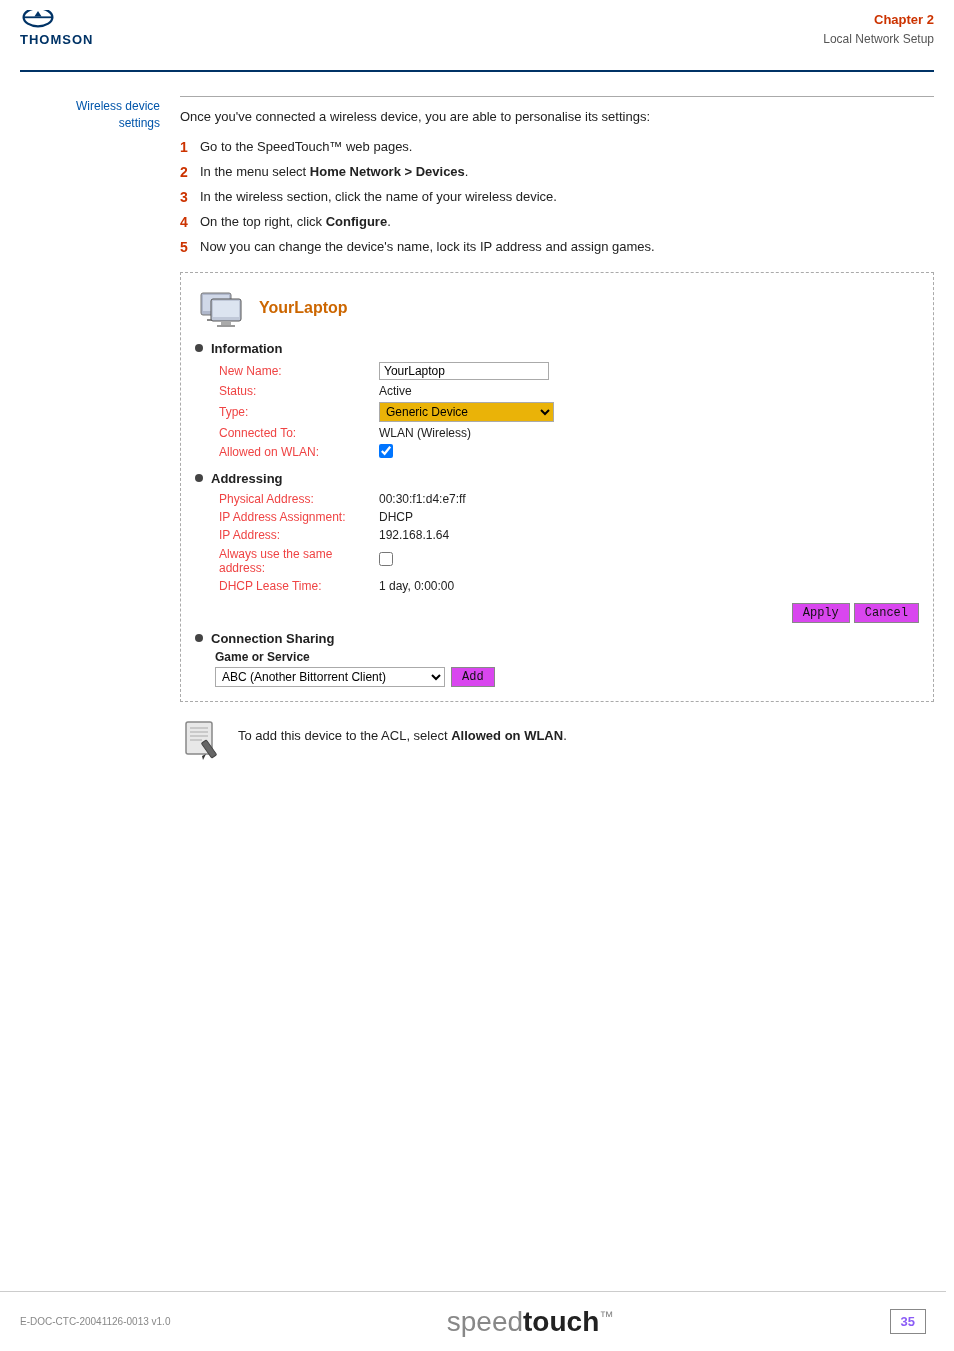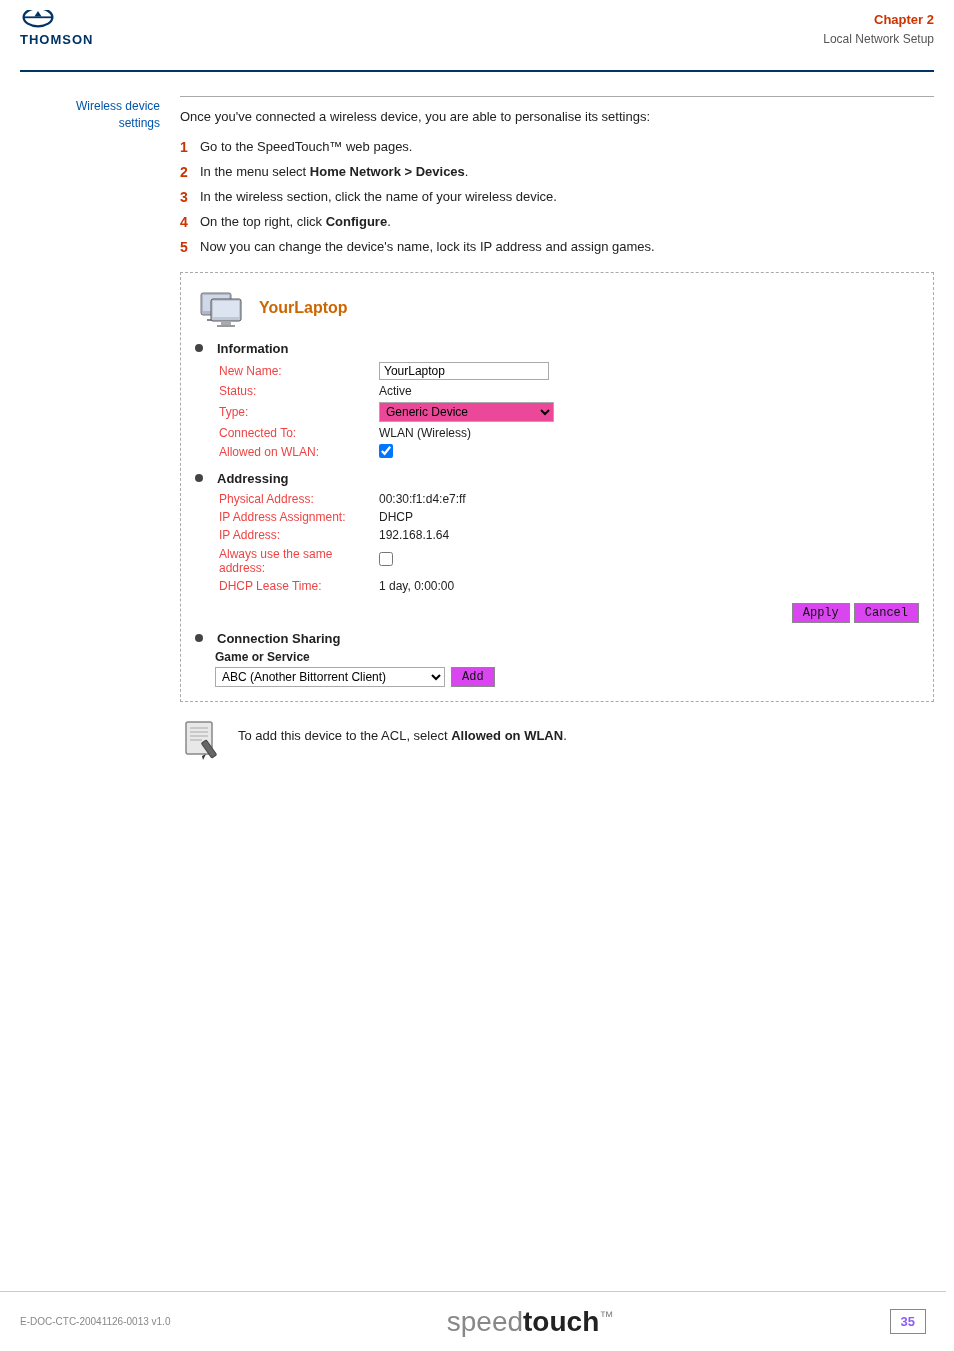--- a/index.html
+++ b/index.html
@@ -135,21 +135,21 @@
     .device-title {
       font-size: 16px;
       font-weight: bold;
       color: #cc6600;
     }
 
     
     .section-header {
       display: flex;
       align-items: center;
-      gap: 14px;
+      gap: 8px;
       margin: 8px 0 4px 0;
     }
     .bullet-dot {
       width: 8px;
       height: 8px;
       background: #444;
       border-radius: 50%;
       flex-shrink: 0;
     }
     .section-title {
@@ -183,21 +183,21 @@
       padding: 1px 4px;
       font-size: 12px;
       width: 170px;
       background: #fff;
     }
     .select-input {
       border: 1px solid #aaa;
       padding: 1px 2px;
       font-size: 12px;
       width: 175px;
-      background: #ec4899;
+      background: #eab308;
     }
     .checkbox-input {
       width: 14px;
       height: 14px;
     }
 
     
     .buttons-row {
       display: flex;
       justify-content: flex-end;

